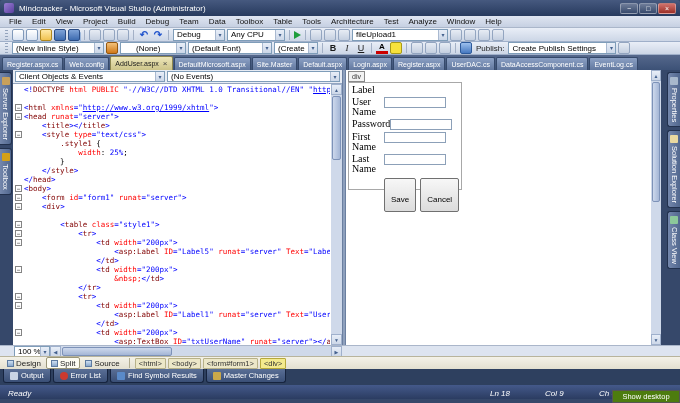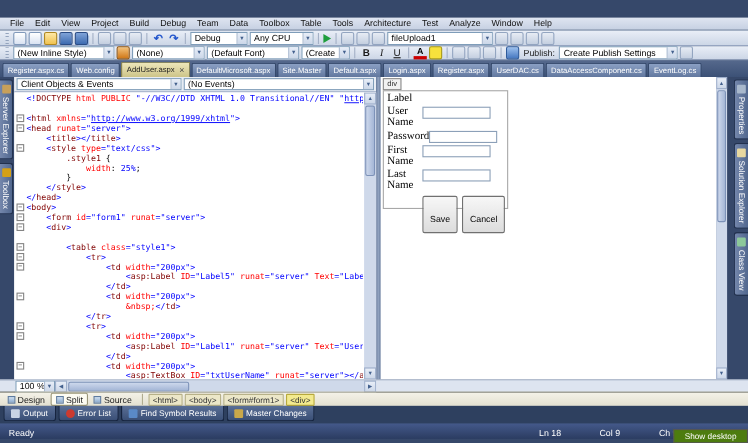--- a/index.html
+++ b/index.html
@@ -123,34 +123,43 @@
   
   #dockstrip{top:369px;height:16px;background:#2e405f;display:flex;align-items:flex-start;padding:0 0 0 3px;gap:2px;}
   .btab{display:flex;align-items:center;gap:3px;height:14px;padding:0 6px;font-size:7.5px;color:#fff;background:linear-gradient(#5a6f96,#3a4f76);border:1px solid #16243f;border-top:none;border-radius:0 0 3px 3px;white-space:nowrap;}
   .btab-ic{width:8px;height:8px;border-radius:1px;}
   .output-icon{background:#c9d4e4;}
   .error-list-icon{background:#cc3a2f;border-radius:50%;}
   .find-symbol-icon{background:#5a8ac8;}
   .pending-changes-icon{background:#caa84a;}
 
   
-  #statusbar{top:385px;height:14px;background:linear-gradient(#44598a,#2b3c61);color:#fff;font-size:8px;}
+  #statusbar{top:385px;height:14px;background:linear-gradient(#44598a,#2b3c61);color:#fff;font-size:8px;font-style:italic;}
   #statusbar span{position:absolute;line-height:18px;}
   #status-ready{left:8px;}
   #status-ln{left:490px;}
   #status-col{left:545px;}
   #status-ch{left:599px;}
 
   #show-desktop{position:absolute;right:0;bottom:0;width:68px;height:13px;background:#4d7c0f;border:1px solid #555;color:#fff;font-size:7.5px;line-height:11px;text-align:center;z-index:50;}
 </style>
 </head>
 <body>
 
 <div id="app">
 
+  <div class="band" id="titlebar">
+    <div class="vs-logo"></div>
+    <div class="title-text">Mindcracker - Microsoft Visual Studio (Administrator)</div>
+    <div class="caption">
+      <div class="cap-btn">−</div>
+      <div class="cap-btn">□</div>
+      <div class="cap-btn cap-close">×</div>
+    </div>
+  </div>
 
   <div class="band" id="menubar">
       <div class="menu-item">File</div>
       <div class="menu-item">Edit</div>
       <div class="menu-item">View</div>
       <div class="menu-item">Project</div>
       <div class="menu-item">Build</div>
       <div class="menu-item">Debug</div>
       <div class="menu-item">Team</div>
       <div class="menu-item">Data</div>
@@ -202,21 +211,21 @@
       <span class="tbi ic-neutral"></span>
       <span class="tbi ic-neutral"></span>
     </div>
   <div class="band toolbar" id="toolbar2">
       <div class="tb-grip"></div>
       <div class="combo" style="width: 92px;">
         <span class="combo-text">(New Inline Style)</span>
         <span class="combo-arrow">▾</span>
       </div>
       <span class="tbi ic-brush"></span>
-      <div class="combo" style="width: 66px;">
+      <div class="combo" style="width: 66px; padding-left: 12px;">
         <span class="combo-text">(None)</span>
         <span class="combo-arrow">▾</span>
       </div>
       <div class="combo" style="width: 84px;">
         <span class="combo-text">(Default Font)</span>
         <span class="combo-arrow">▾</span>
       </div>
       <div class="combo" style="width: 44px;">
         <span class="combo-text">(Create</span>
         <span class="combo-arrow">▾</span>

